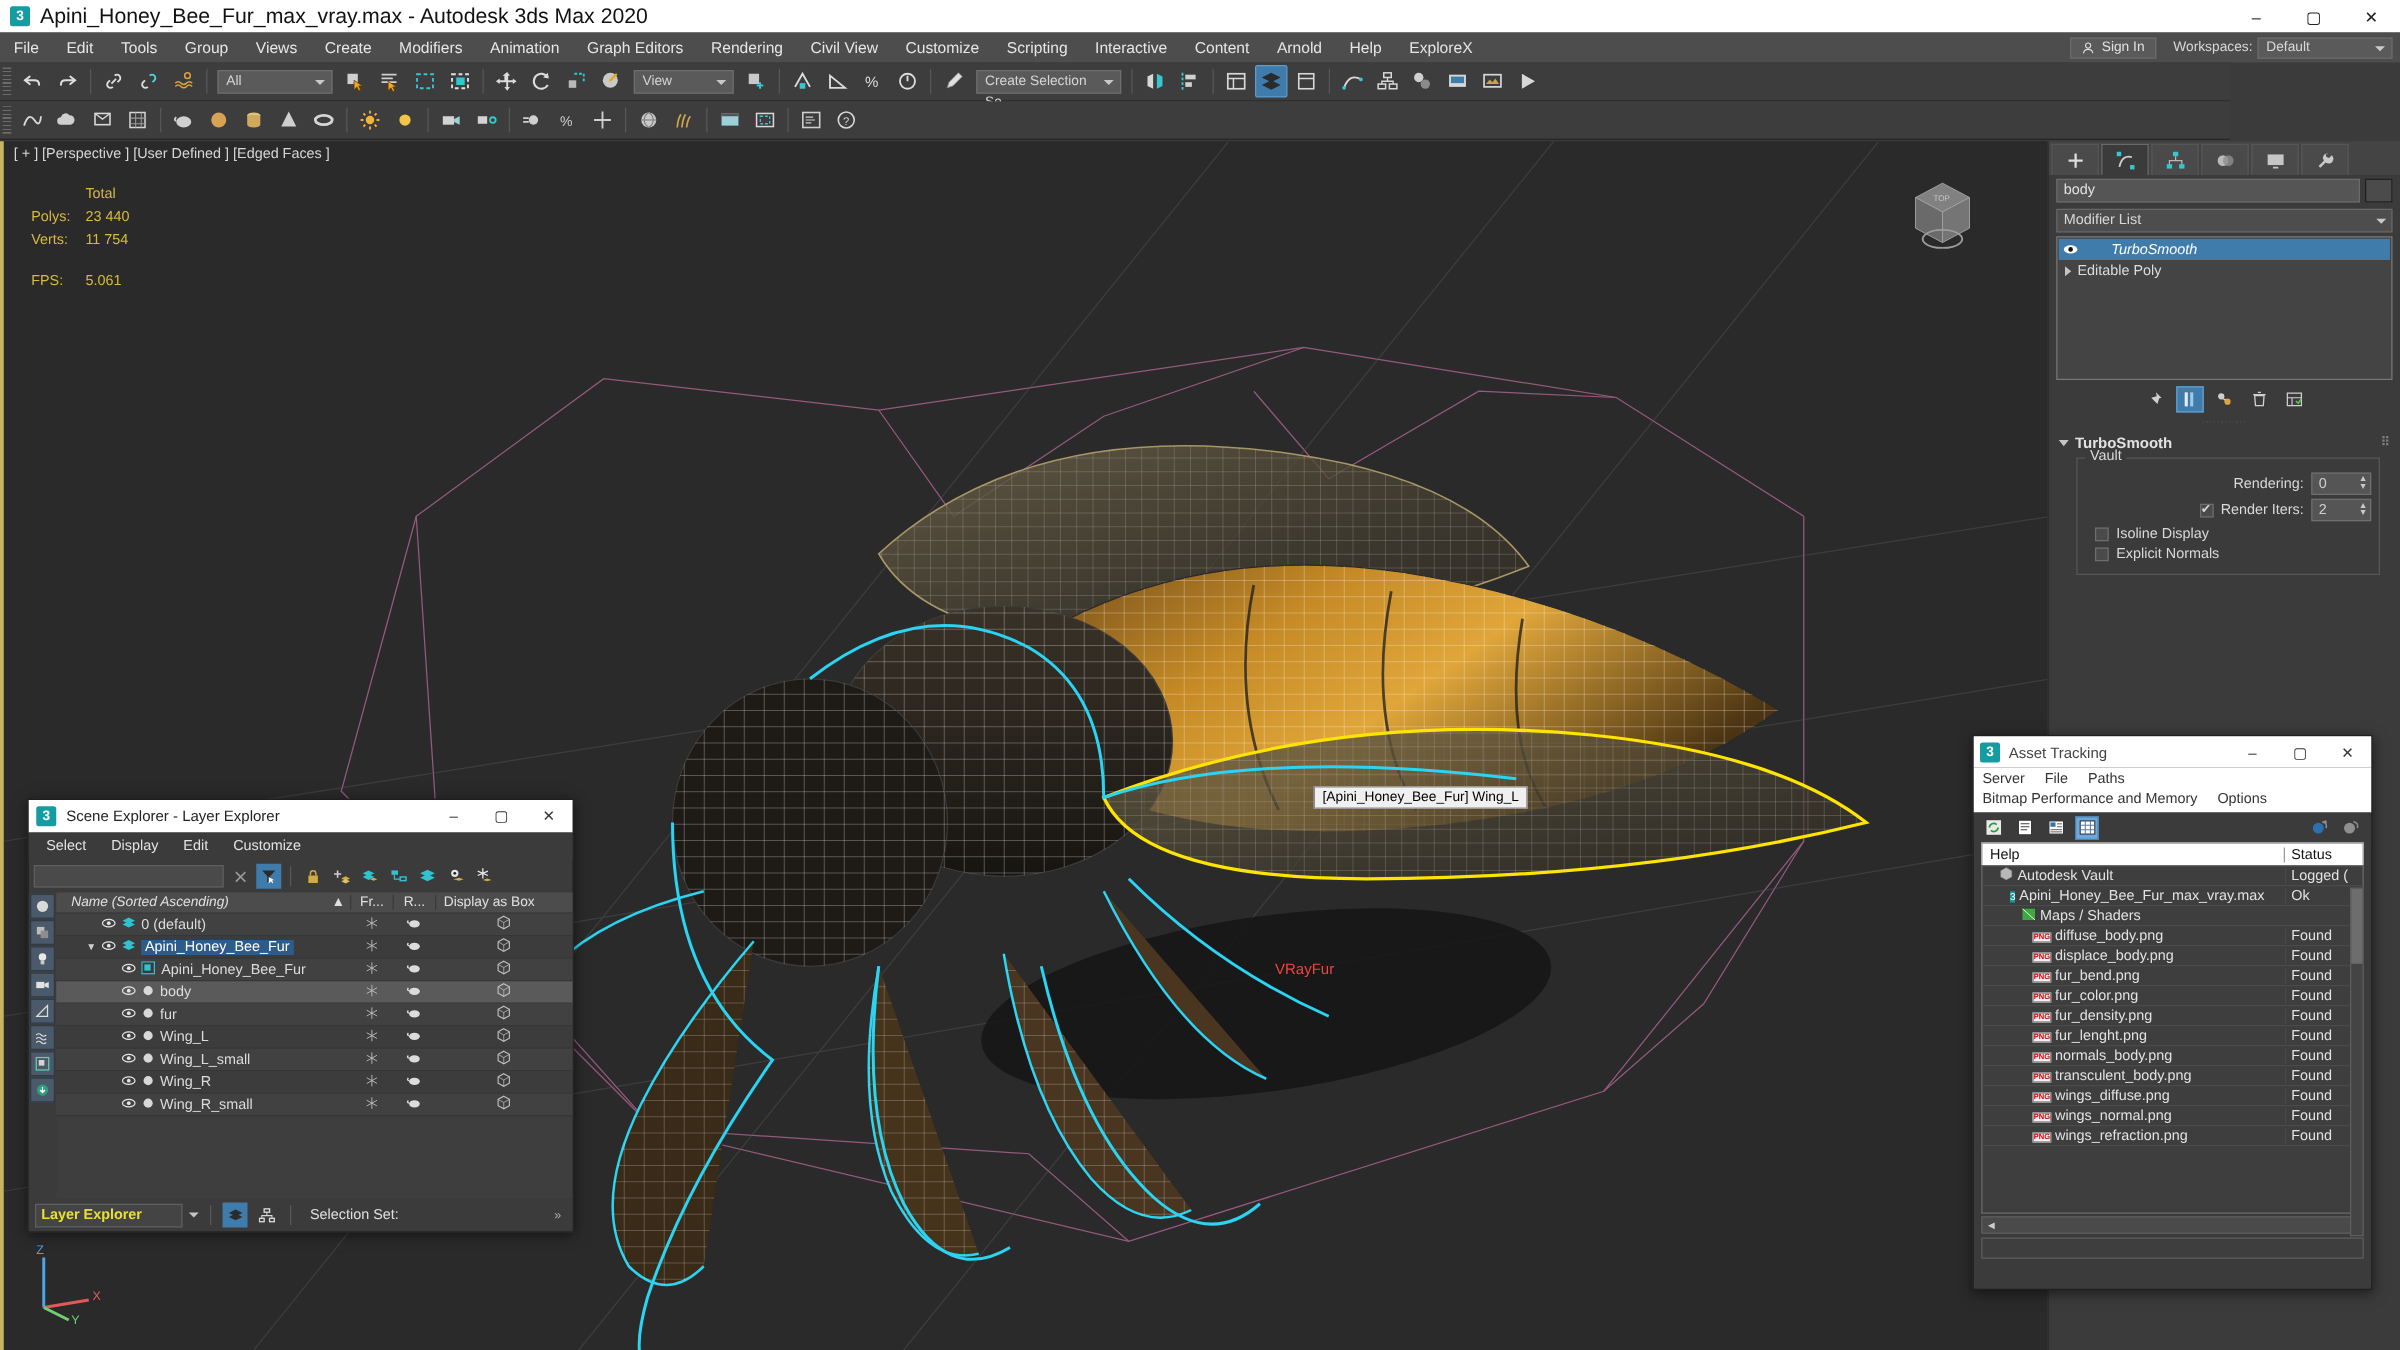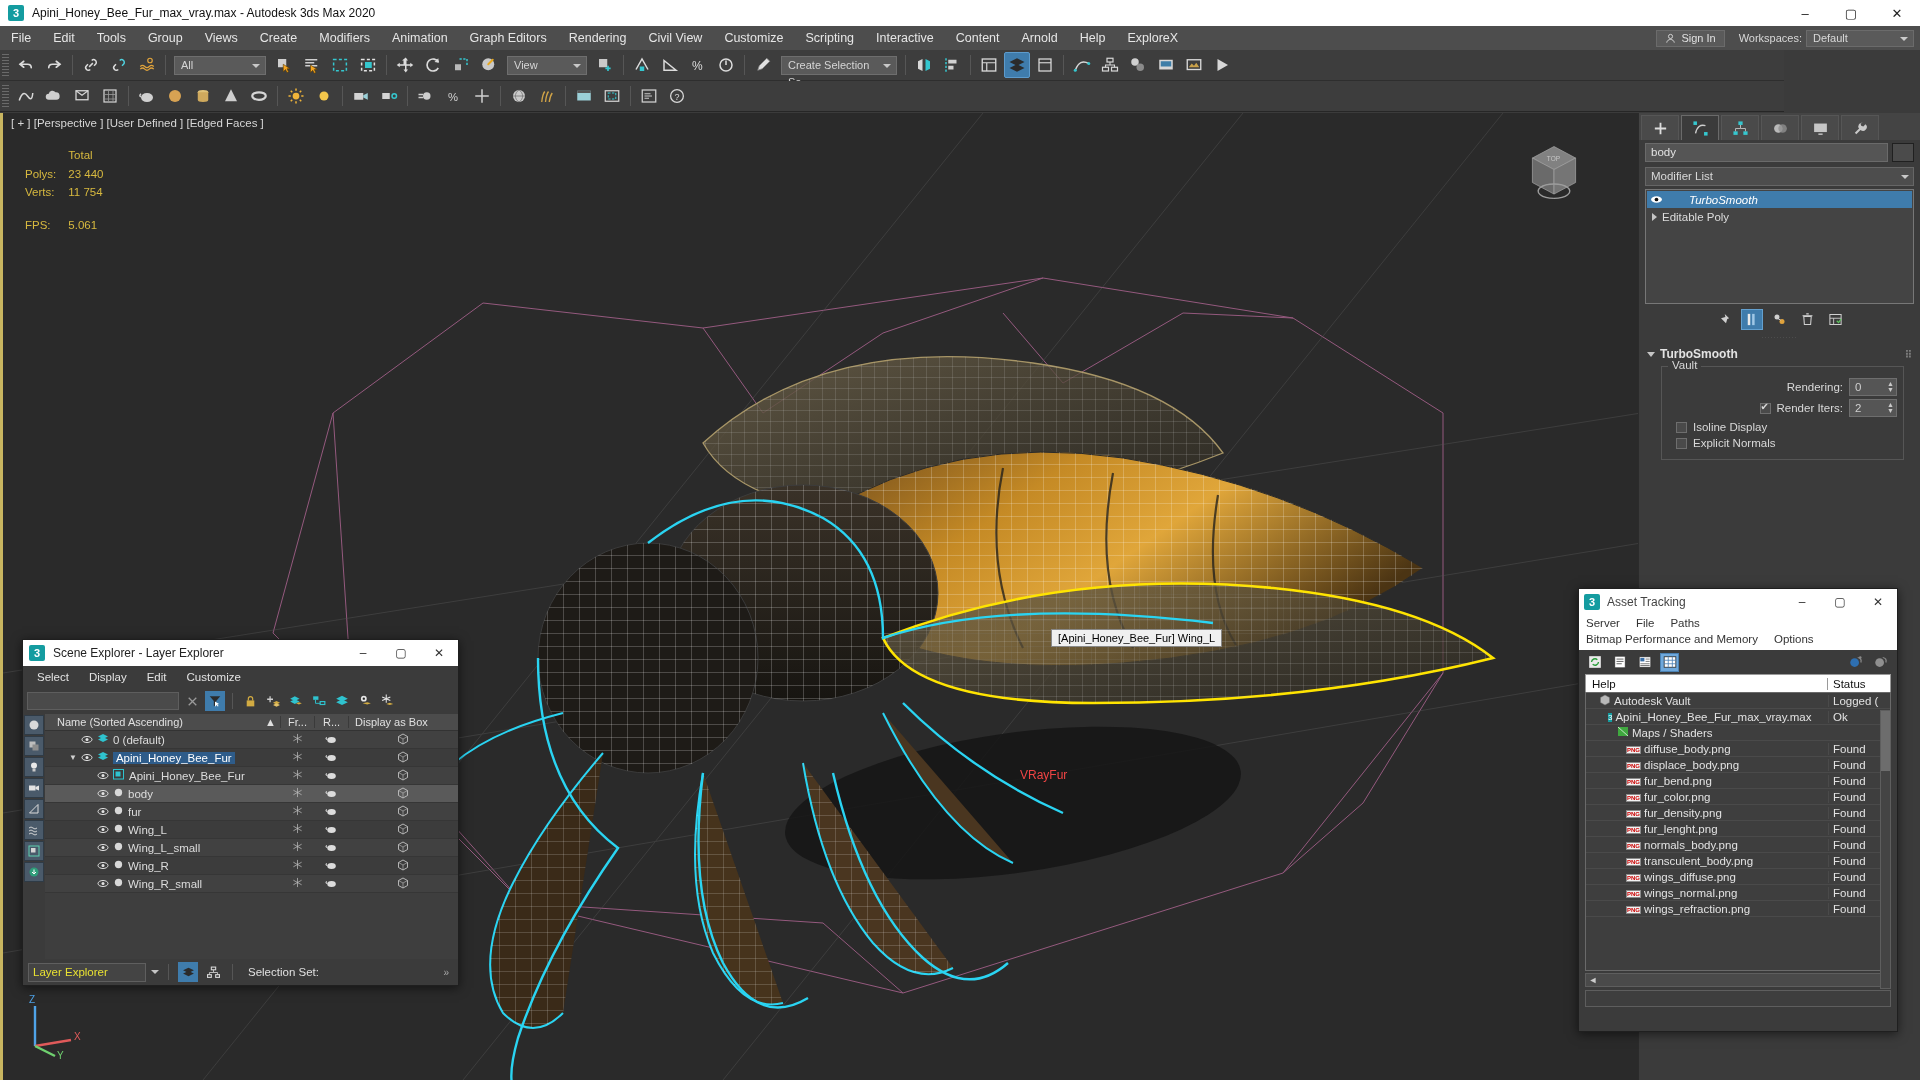--- a/index.html
+++ b/index.html
@@ -5,21 +5,21 @@
   * { box-sizing: border-box; margin:0; padding:0; }
   html,body { width:1920px; height:1080px; overflow:hidden; background:#3b3b3b;
     font-family:"Liberation Sans", sans-serif; -webkit-font-smoothing:none; }
   body { position:relative; }
 
   
   .titlebar { position:absolute; left:0; top:0; width:1920px; height:26px; background:#fff;
      display:flex; align-items:center; }
   .tb-icon { width:16px; height:16px; margin-left:8px; background:#149ca0; border-radius:2px;
      color:#fff; font-size:11px; font-weight:bold; text-align:center; line-height:16px; }
-  .tb-title { margin-left:8px; font-size:12px; color:#111; }
+  .tb-title { margin-left:8px; font-size:17px; color:#111; }
   .tb-btns { margin-left:auto; display:flex; }
   .tb-btn { width:46px; height:26px; display:flex; align-items:center; justify-content:center;
      font-size:13px; color:#222; }
 
   
   .menubar { position:absolute; left:0; top:26px; width:1920px; height:24px;
      background:#4d4d4d; display:flex; align-items:center; }
   .menubar .mi { font-size:12.5px; color:#e6e6e6; padding:0 11px; height:24px; line-height:24px; }
   .signin { margin-left:auto; display:flex; align-items:center; gap:5px;
      background:#5a5a5a; border:1px solid #6b6b6b; height:17px; padding:0 8px; font-size:11px; color:#e0e0e0;}
@@ -115,35 +115,35 @@
   .sx-search { width:152px; height:18px; background:#4a4a4a; border:1px solid #5e5e5e; }
   .sx-tb { width:20px; height:20px; display:flex; align-items:center; justify-content:center; }
   .sx-tb.on { background:#3f7cac; }
   .sx-body { display:flex; height:245px; }
   .sx-side { width:22px; background:#3b3b3b; padding-top:1px; }
   .sx-sbtn { width:20px; height:20px; margin:0 1px 1px 1px; background:#4a5a6a;
      display:flex; align-items:center; justify-content:center; border:1px solid #2f3b46; }
   .sx-list { flex:1; background:#3e3e3e; }
   .sx-head { display:flex; height:17px; background:#4c4c4c; border-bottom:1px solid #333;
      font-size:11px; color:#e0e0e0; align-items:center; }
-  .sx-head .c1 { flex:1; padding-left:12px; position:relative;}
+  .sx-head .c1 { flex:1; padding-left:12px; position:relative;font-style:italic;}
   .sx-head .c2,.sx-head .c3 { width:34px; text-align:center; border-left:1px solid #3a3a3a;}
   .sx-head .c4 { width:110px; padding-left:6px; border-left:1px solid #3a3a3a;}
   .sx-row { display:flex; height:18px; align-items:center; font-size:11.5px; color:#dcdcdc;
      border-bottom:1px solid #363636; }
   .sx-row:nth-child(odd) { background:#414141; }
   .sx-row:nth-child(even) { background:#3c3c3c; }
   .sx-row .nm { flex:1; display:flex; align-items:center; gap:4px; }
   .sx-row .col { width:34px; text-align:center; }
   .sx-row .box { width:110px; text-align:center; }
   .sx-row .selname { background:#2e5c8a; color:#fff; padding:0 3px; }
   .sx-row.hl { background:#5a5a5a; }
   .sx-foot { height:26px; display:flex; align-items:center; gap:5px; padding:0 5px; background:#3b3b3b;}
   .sx-le { width:118px; height:19px; background:#444; border:1px solid #5f5f5f; color:#e8e132;
-     font-size:11.5px; line-height:17px; padding:0 4px; font-weight:normal;}
+     font-size:11.5px; line-height:17px; padding:0 4px; font-weight:bold;}
   .sx-fbtn { width:20px; height:20px; display:flex;align-items:center;justify-content:center;}
   .sx-fbtn.on { background:#3f7cac; }
   .sx-ss { font-size:11.5px; color:#e0e0e0; margin-left:6px; }
 
   
   .at { position:absolute; left:1578px; top:588px; width:320px; height:444px;
      background:#3b3b3b; border:1px solid #1f1f1f; box-shadow:0 2px 10px rgba(0,0,0,.55); }
   .at-title { height:25px; background:#fff; display:flex; align-items:center; }
   .at-title .t { font-size:12px; color:#444; margin-left:7px; }
   .at-menu { background:#fff; font-size:11.5px; color:#333; padding:1px 0 3px 7px; }

